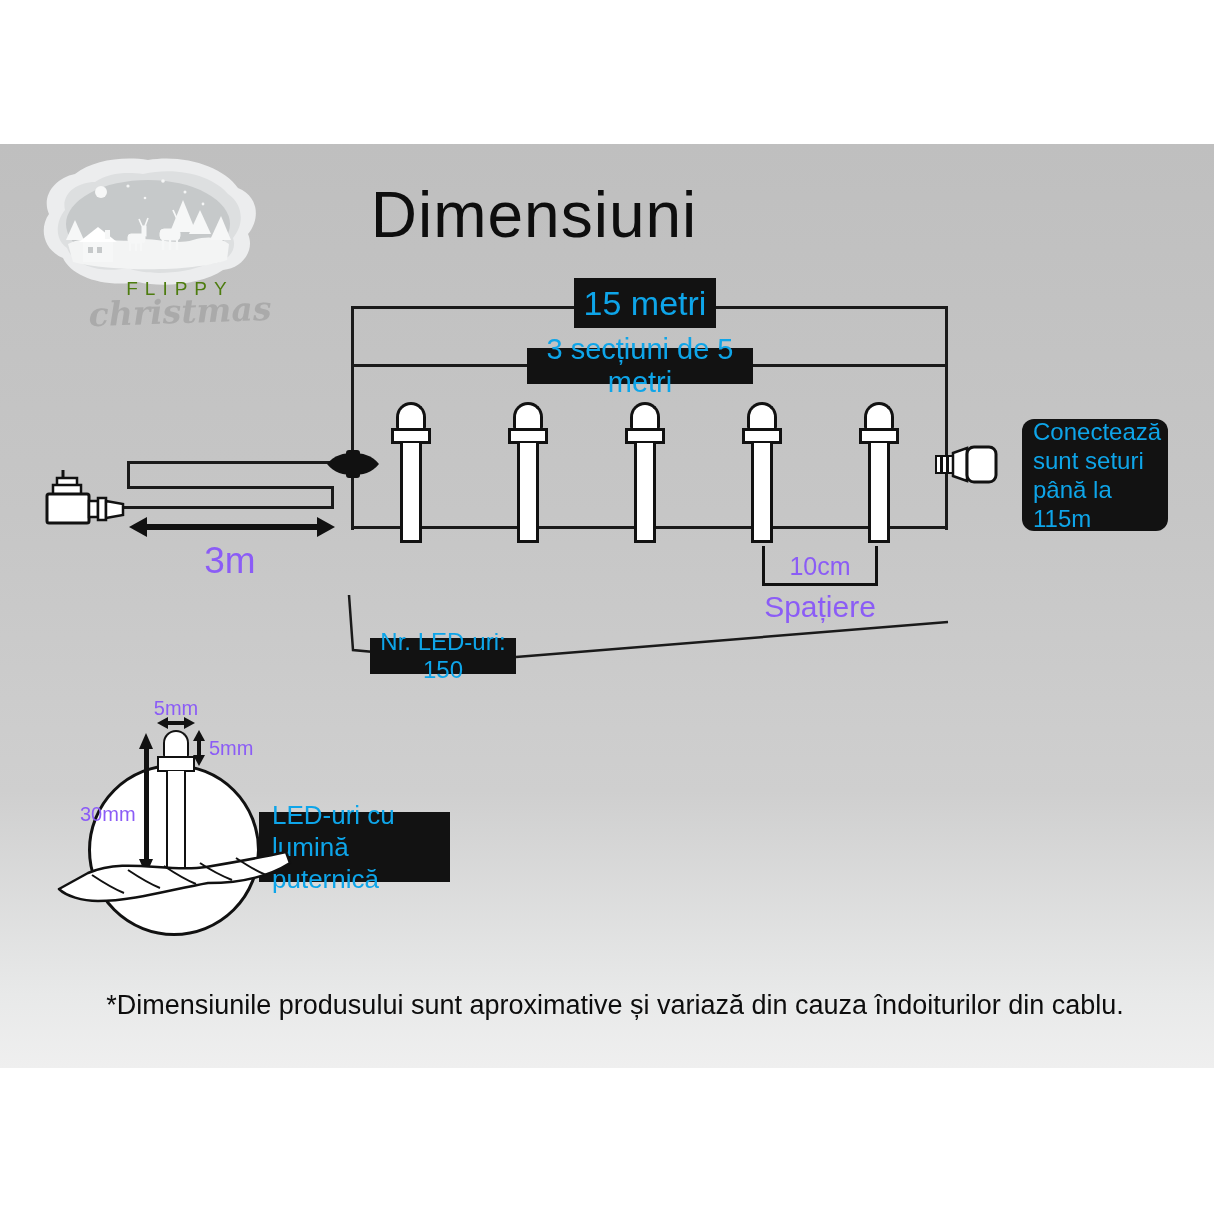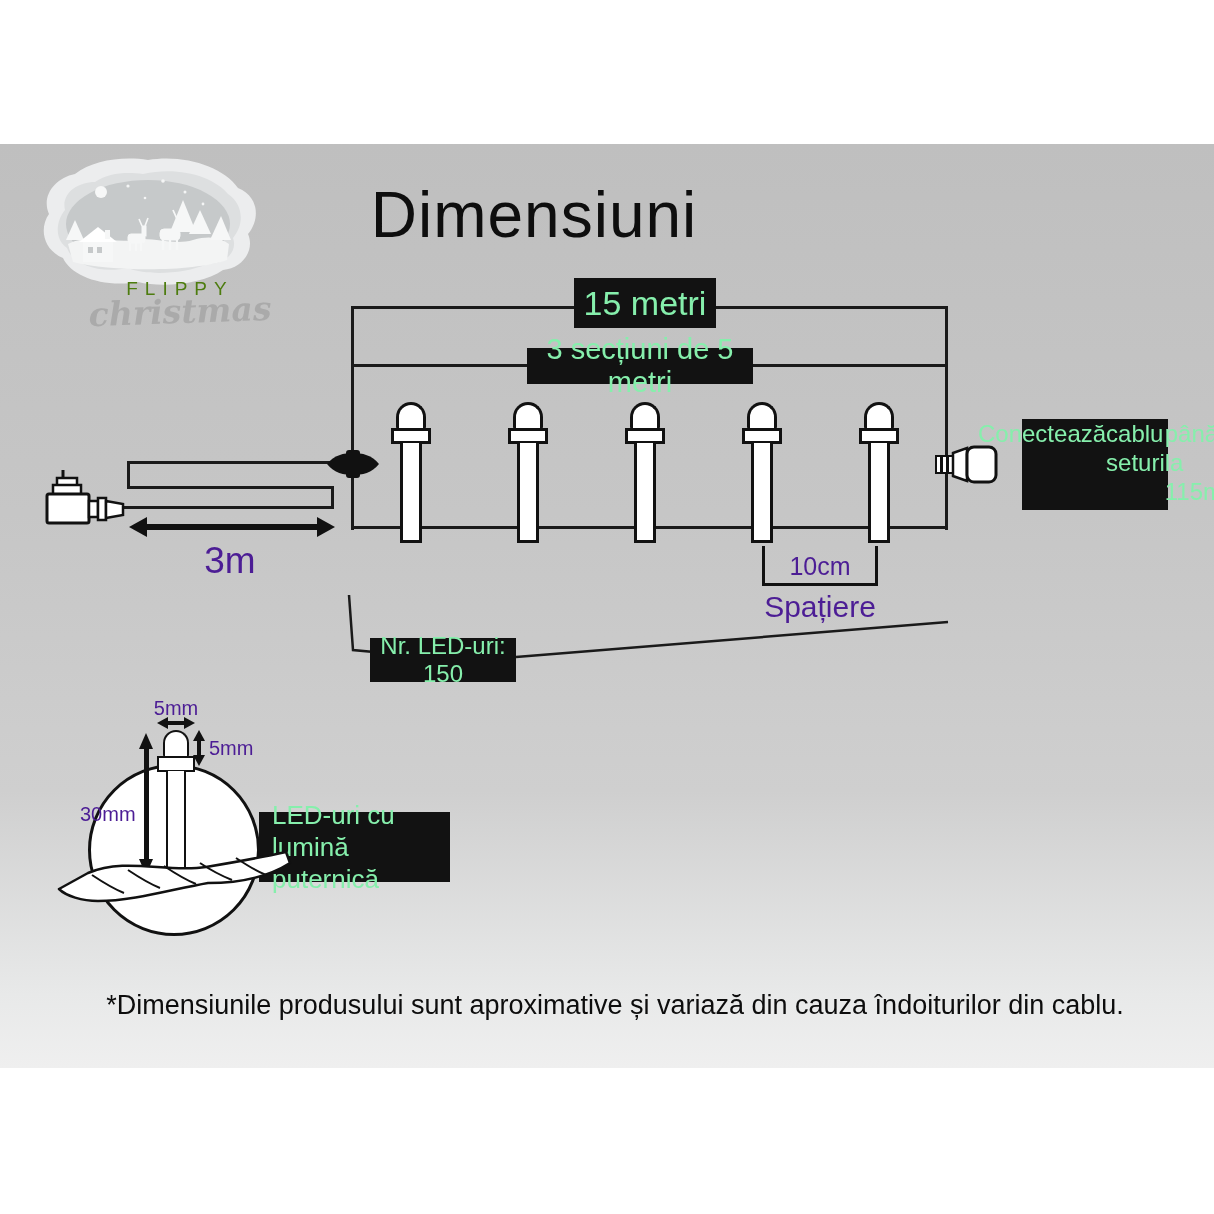--- a/index.html
+++ b/index.html
@@ -7,21 +7,21 @@
     position:relative; width:1214px; height:1214px; background:#ffffff;
     font-family:"Liberation Sans", sans-serif; overflow:hidden; color:#111;
   }
   .panel {
     position:absolute; left:0; top:144px; width:1214px; height:924px;
     background:linear-gradient(180deg,#bfbfbf 0%,#c6c6c6 40%,#cfcfcf 70%,#e8e9e9 92%,#efefef 100%);
   }
   .abs { position:absolute; }
   .line { position:absolute; background:#1a1a1a; }
   .blackbox {
-    position:absolute; background:#121212; color:#86efac;
+    position:absolute; background:#121212; color:#0ea5e9;
     display:flex; align-items:center; justify-content:center; text-align:center;
   }
   .title {
     position:absolute; left:0; top:178px; width:1068px; text-align:center;
     font-size:64px; letter-spacing:1px; color:#0e0e0e;
   }
   
   .bulb { position:absolute; width:44px; top:402px; }
   .bulb .dome {
     width:30px; height:27px; margin:0 auto; background:#fff; box-sizing:border-box;
@@ -39,21 +39,21 @@
   .arrow-h.sm::before { left:-10px; top:-4px; border-top:6px solid transparent; border-bottom:6px solid transparent; border-right:11px solid #111; }
   .arrow-h.sm::after  { right:-10px; top:-4px; border-top:6px solid transparent; border-bottom:6px solid transparent; border-left:11px solid #111; }
   .arrow-v { position:absolute; background:#111; }
   .arrow-v::before,.arrow-v::after { content:""; position:absolute; }
   .arrow-v.big { width:5px; }
   .arrow-v.big::before { top:-15px; left:-5px; border-left:7.5px solid transparent; border-right:7.5px solid transparent; border-bottom:16px solid #111; }
   .arrow-v.big::after  { bottom:-15px; left:-5px; border-left:7.5px solid transparent; border-right:7.5px solid transparent; border-top:16px solid #111; }
   .arrow-v.sm { width:4px; }
   .arrow-v.sm::before { top:-10px; left:-4px; border-left:6px solid transparent; border-right:6px solid transparent; border-bottom:11px solid #111; }
   .arrow-v.sm::after  { bottom:-10px; left:-4px; border-left:6px solid transparent; border-right:6px solid transparent; border-top:11px solid #111; }
-  .label { position:absolute; color:#4c1d95; }
+  .label { position:absolute; color:#8b5cf6; }
   .center { text-align:center; }
   
   .loupe {
     position:absolute; left:88px; top:764px; width:172px; height:172px;
     background:#ffffff; border:3px solid #111; border-radius:50%; box-sizing:border-box;
   }
   .dbulb-dome { position:absolute; left:163px; top:730px; width:26px; height:27px; background:#fff;
     border:2.5px solid #111; border-bottom:none; border-radius:13px 13px 2px 2px; box-sizing:border-box; }
   .dbulb-collar { position:absolute; left:157px; top:756px; width:38px; height:16px; background:#fff; border:2.5px solid #111; box-sizing:border-box; }
   .dbulb-stem { position:absolute; left:166px; top:771px; width:20px; height:106px; background:#fff; border:2.5px solid #111; border-top:none; box-sizing:border-box; }
@@ -180,38 +180,38 @@
   </svg>
 
   <svg class="abs" style="left:933px;top:444px;" width="66" height="40" viewBox="0 0 66 40">
     <rect x="3" y="12" width="5" height="17" fill="#fff" stroke="#111" stroke-width="2"></rect>
     <rect x="9" y="12" width="5" height="17" fill="#fff" stroke="#111" stroke-width="2"></rect>
     <rect x="15" y="12" width="5" height="17" fill="#fff" stroke="#111" stroke-width="2"></rect>
     <polygon points="20,9 34,4 34,37 20,32" fill="#fff" stroke="#111" stroke-width="2.5"></polygon>
     <rect x="34" y="3" width="29" height="35" rx="7" fill="#fff" stroke="#111" stroke-width="3"></rect>
   </svg>
 
-  <div class="blackbox" style="left:1022px;top:419px;width:146px;height:91px;flex-direction:row;align-items:flex-start;justify-content:center;padding-left:11px;box-sizing:border-box;font-size:24px;line-height:29px;text-align:left;">
+  <div class="blackbox" style="left:1022px;top:419px;width:146px;height:112px;flex-direction:column;align-items:flex-start;justify-content:center;padding-left:11px;box-sizing:border-box;font-size:24px;line-height:29px;text-align:left;border-radius:12px;">
     <div>Conectează</div>
-    <div>cablu seturi</div>
+    <div>sunt seturi</div>
     <div>până la 115m</div>
   </div>
 
   <div class="arrow-h big" style="left:146px;top:524px;width:172px;"></div>
   <div class="label center" style="left:185px;top:540px;width:90px;font-size:37px;">3m</div>
 
   <div class="abs" style="left:762px;top:546px;width:116px;height:40px;border-left:3px solid #111;border-right:3px solid #111;border-bottom:3px solid #111;box-sizing:border-box;"></div>
   <div class="label center" style="left:775px;top:552px;width:90px;font-size:25px;">10cm</div>
   <div class="label center" style="left:745px;top:590px;width:150px;font-size:30px;">Spațiere</div>
 
   <svg class="abs" style="left:340px;top:588px;" width="620" height="80" viewBox="0 0 620 80">
     <polyline points="9,7 13,62 34,64" fill="none" stroke="#1a1a1a" stroke-width="2.5"></polyline>
     <line x1="176" y1="69" x2="608" y2="34" stroke="#1a1a1a" stroke-width="2.5"></line>
   </svg>
-  <div class="blackbox" style="left:370px;top:638px;width:146px;height:44px;font-size:24px;">
+  <div class="blackbox" style="left:370px;top:638px;width:146px;height:36px;font-size:24px;">
     <span>Nr. LED-uri: 150</span>
   </div>
 
 
   <div class="loupe"></div>
 
   <div class="arrow-v big" style="left:144px;top:748px;height:112px;"></div>
   <div class="label" style="left:80px;top:803px;width:58px;font-size:20px;text-align:left;">30mm</div>
 
   <div class="dbulb-dome"></div>

